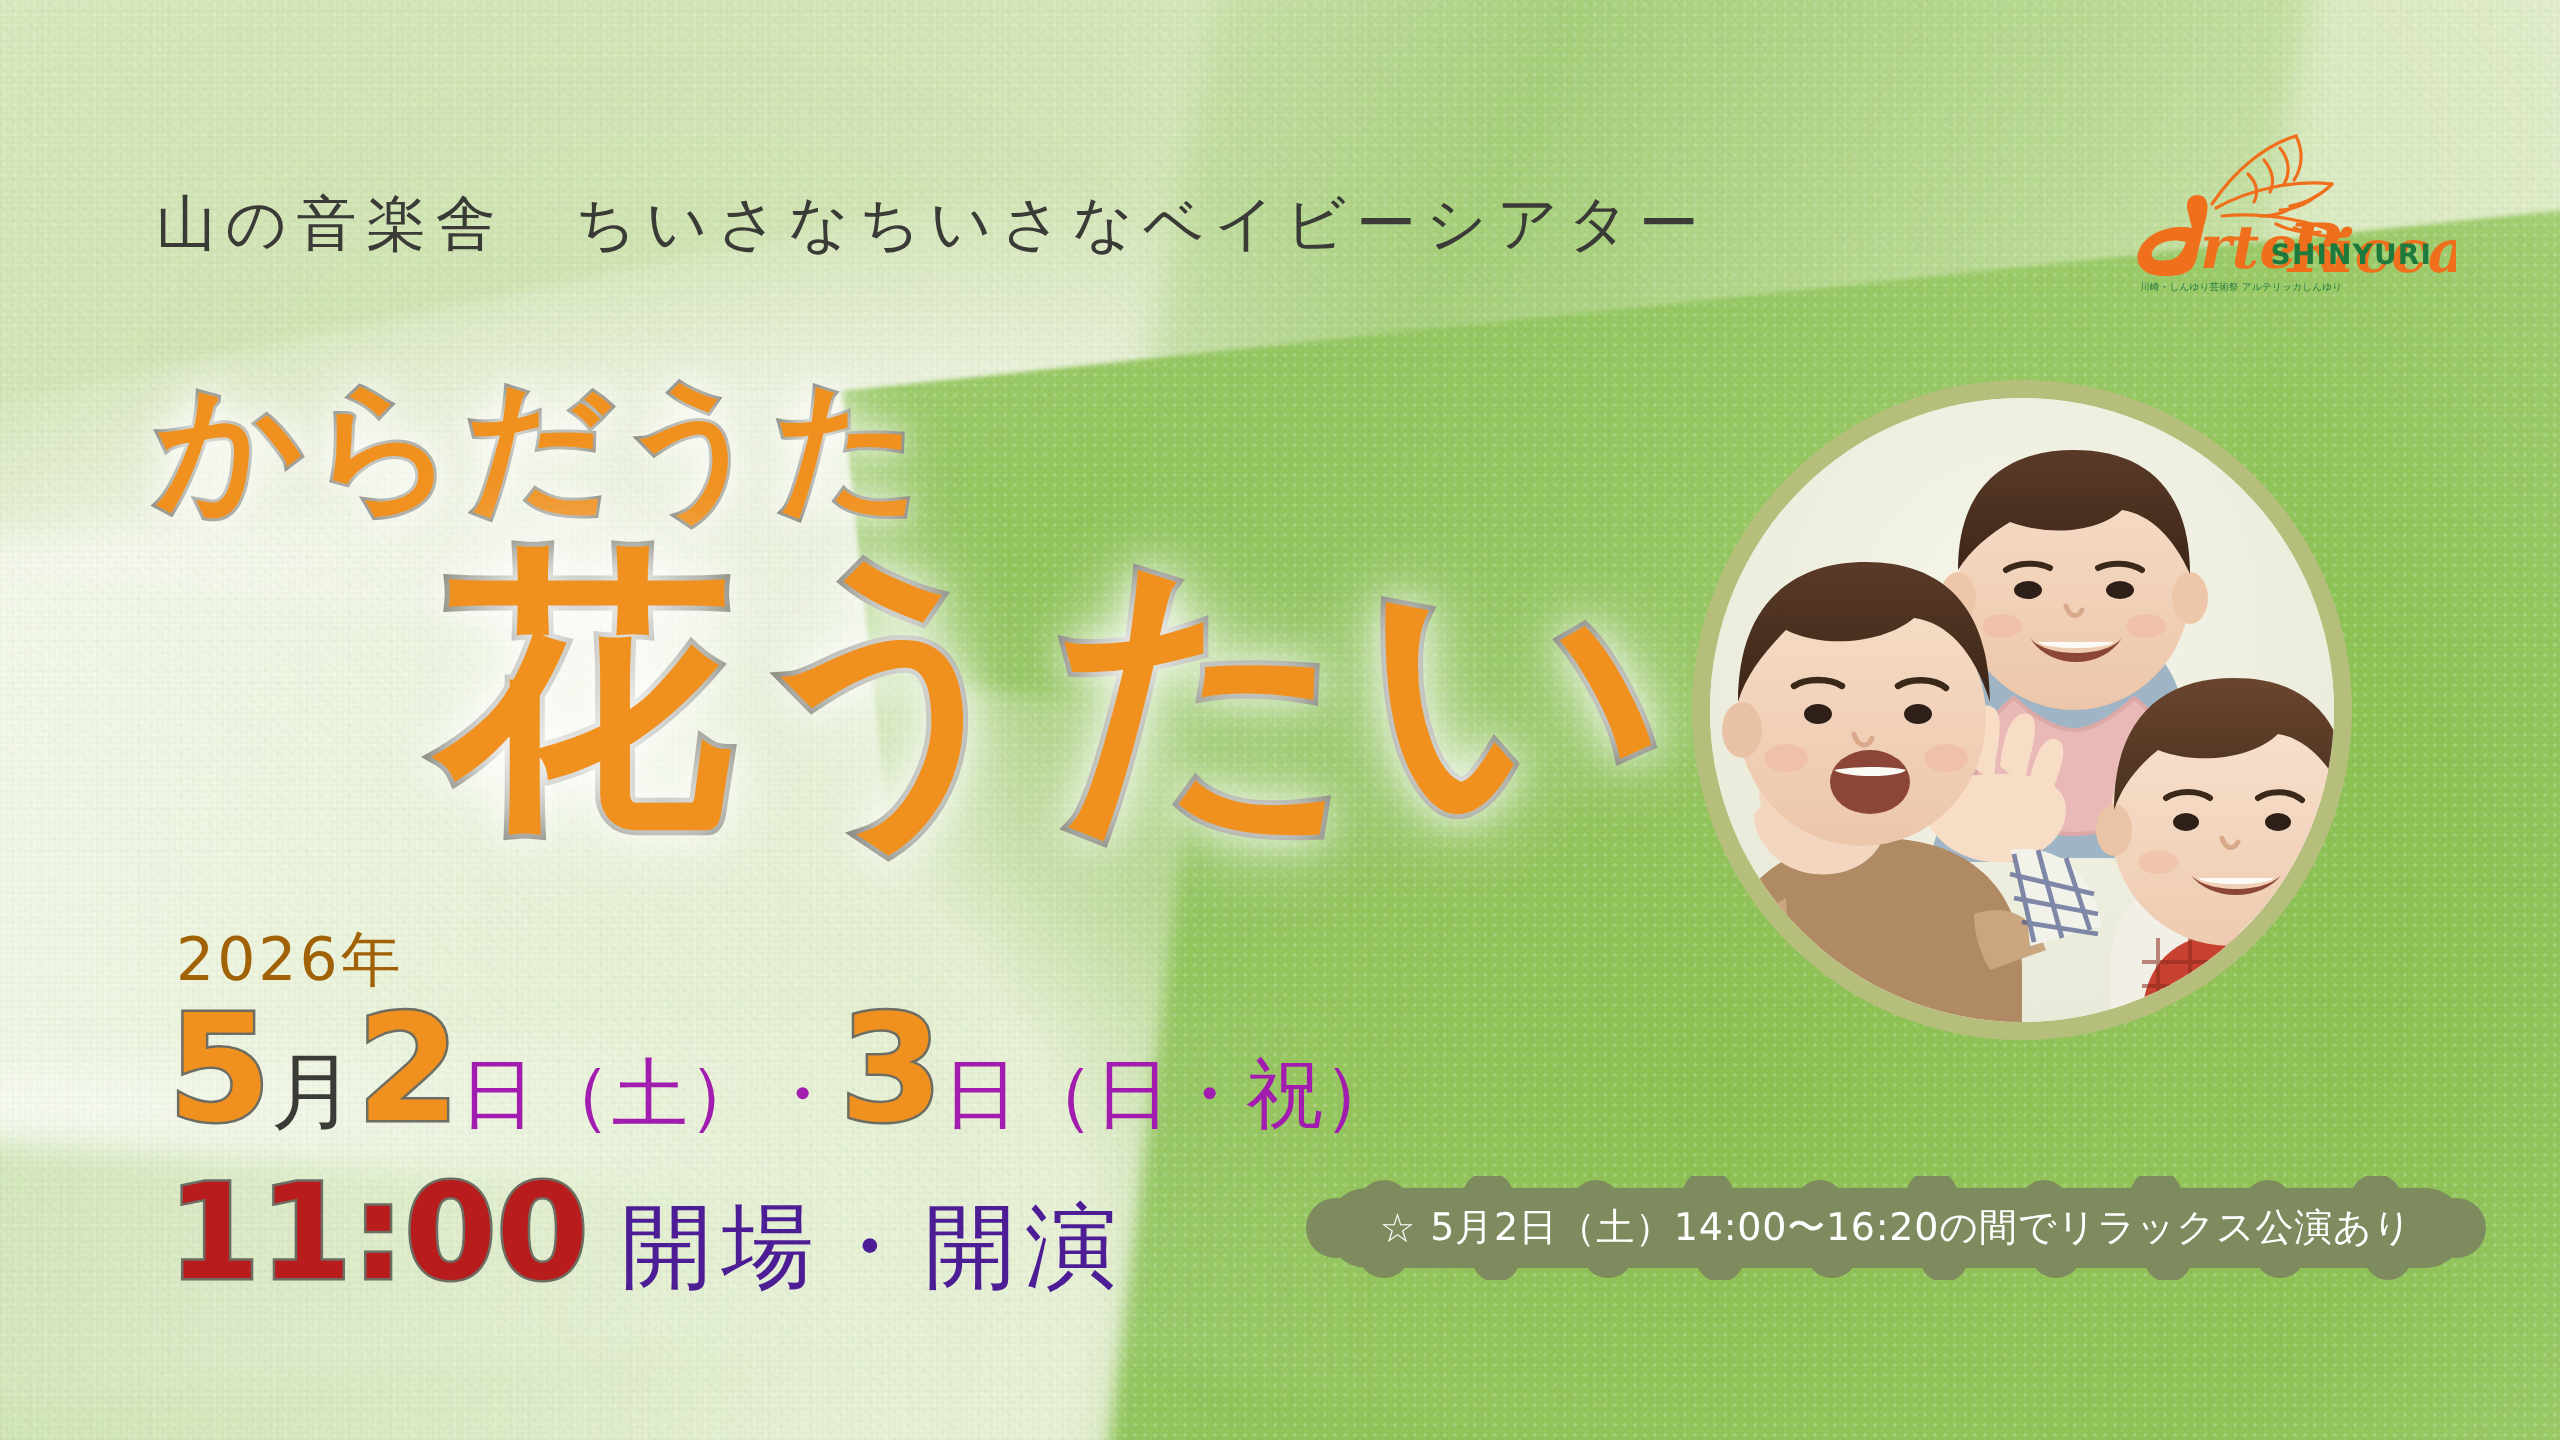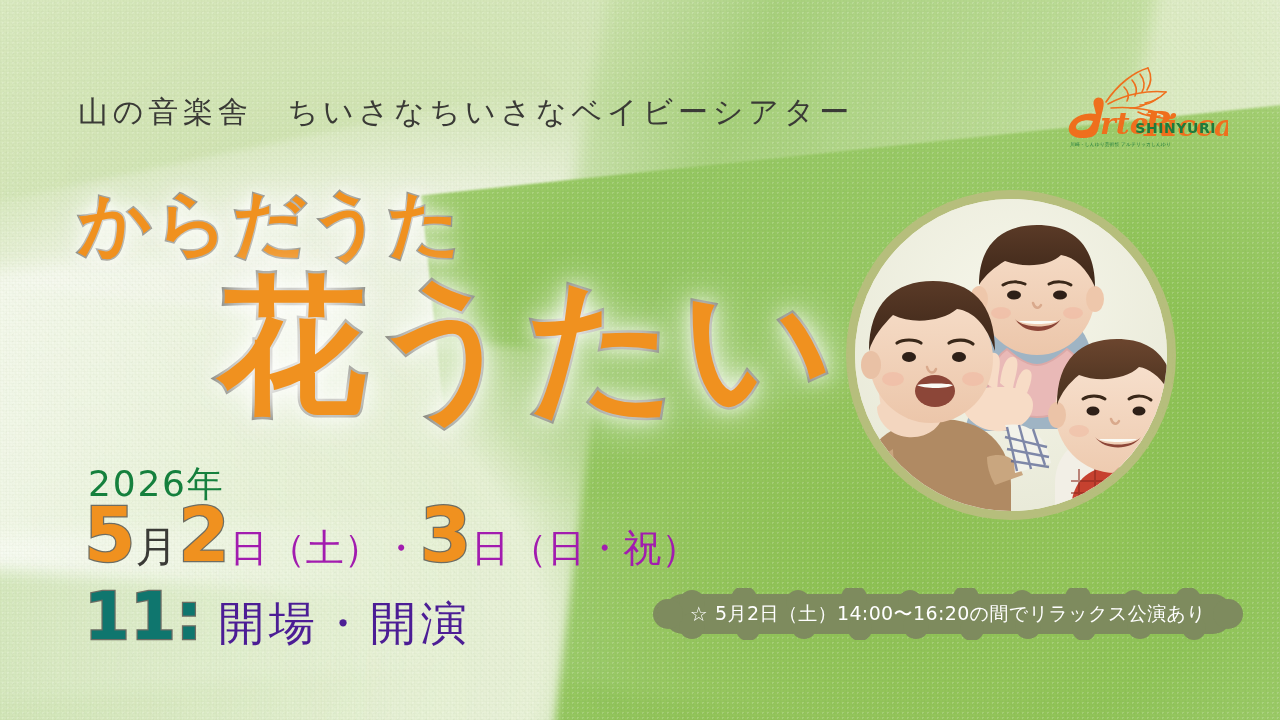--- a/index.html
+++ b/index.html
@@ -150,32 +150,32 @@
       0 0 20px rgba(255,255,255,.95),
       0 0 38px rgba(255,255,255,.85),
       0 0 58px rgba(255,255,255,.55);
     white-space:nowrap;
     line-height:1;
   }
 
   
   .year{
     position:absolute;left:88px;top:460px;
-    font-size:36px;color:#15803d;letter-spacing:.05em;white-space:nowrap;
+    font-size:30px;color:#a16207;letter-spacing:.05em;white-space:nowrap;
   }
   .date-row{
     position:absolute;left:84px;top:498px;
     white-space:nowrap;display:flex;align-items:baseline;
   }
   .time-row{
     position:absolute;left:84px;top:584px;
     white-space:nowrap;display:flex;align-items:baseline;
   }
   .num{
-    font-size:66px;font-weight:bold;color:#0f766e;
+    font-size:66px;font-weight:bold;color:#b91c1c;
     -webkit-text-stroke:2.5px #6d6d63;paint-order:stroke fill;
     line-height:1;
   }
   .num-lg{
     font-size:74px;font-weight:bold;color:#f0911f;
     -webkit-text-stroke:2.5px #6d6d63;paint-order:stroke fill;
     line-height:1;
   }
   .kanji{
     font-size:42px;color:#3a3a36;line-height:1;letter-spacing:.02em;
@@ -275,20 +275,21 @@
     <span class="num-lg">2</span>
     <span class="kanji-sm">日（土）</span>
     <span class="kanji-sm">・</span>
     <span class="num-lg">3</span>
     <span class="kanji-sm">日（日・祝）</span>
   </div>
 
   <div class="time-row">
     <span class="num">11</span>
     <span class="num">:</span>
+    <span class="num">00</span>
     <span class="gap"></span>
     <span class="kanji-lg">開場・開演</span>
   </div>
 
   <div class="photo-wrap">
     <div class="photo-ring"></div>
     <div class="photo-inner">
       <svg viewBox="0 0 312 312" xmlns="http://www.w3.org/2000/svg" aria-hidden="true">
         <defs>
           <radialGradient id="bgph" cx="50%" cy="35%" r="75%">

